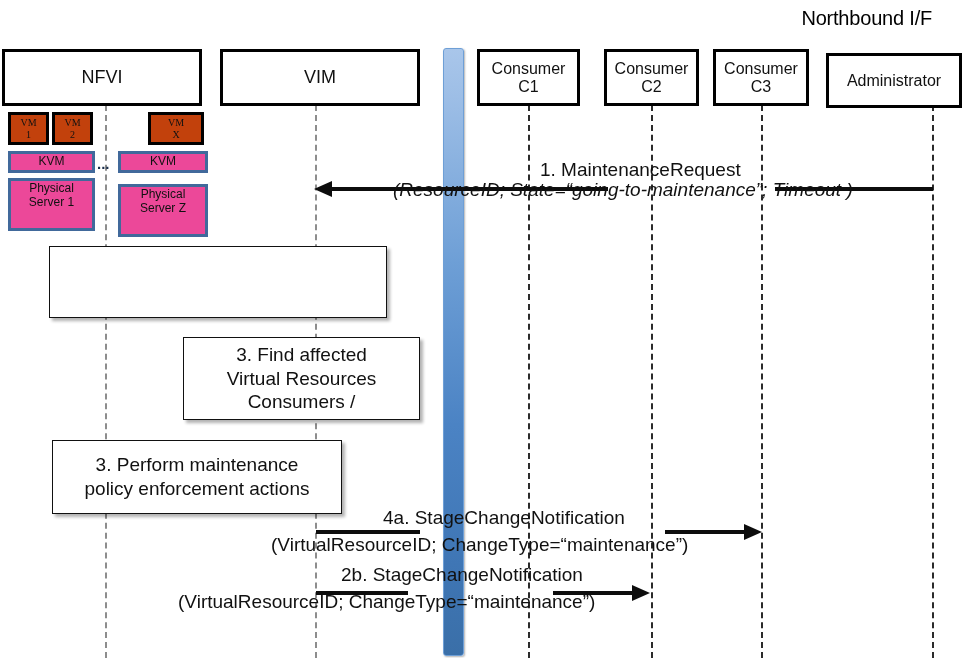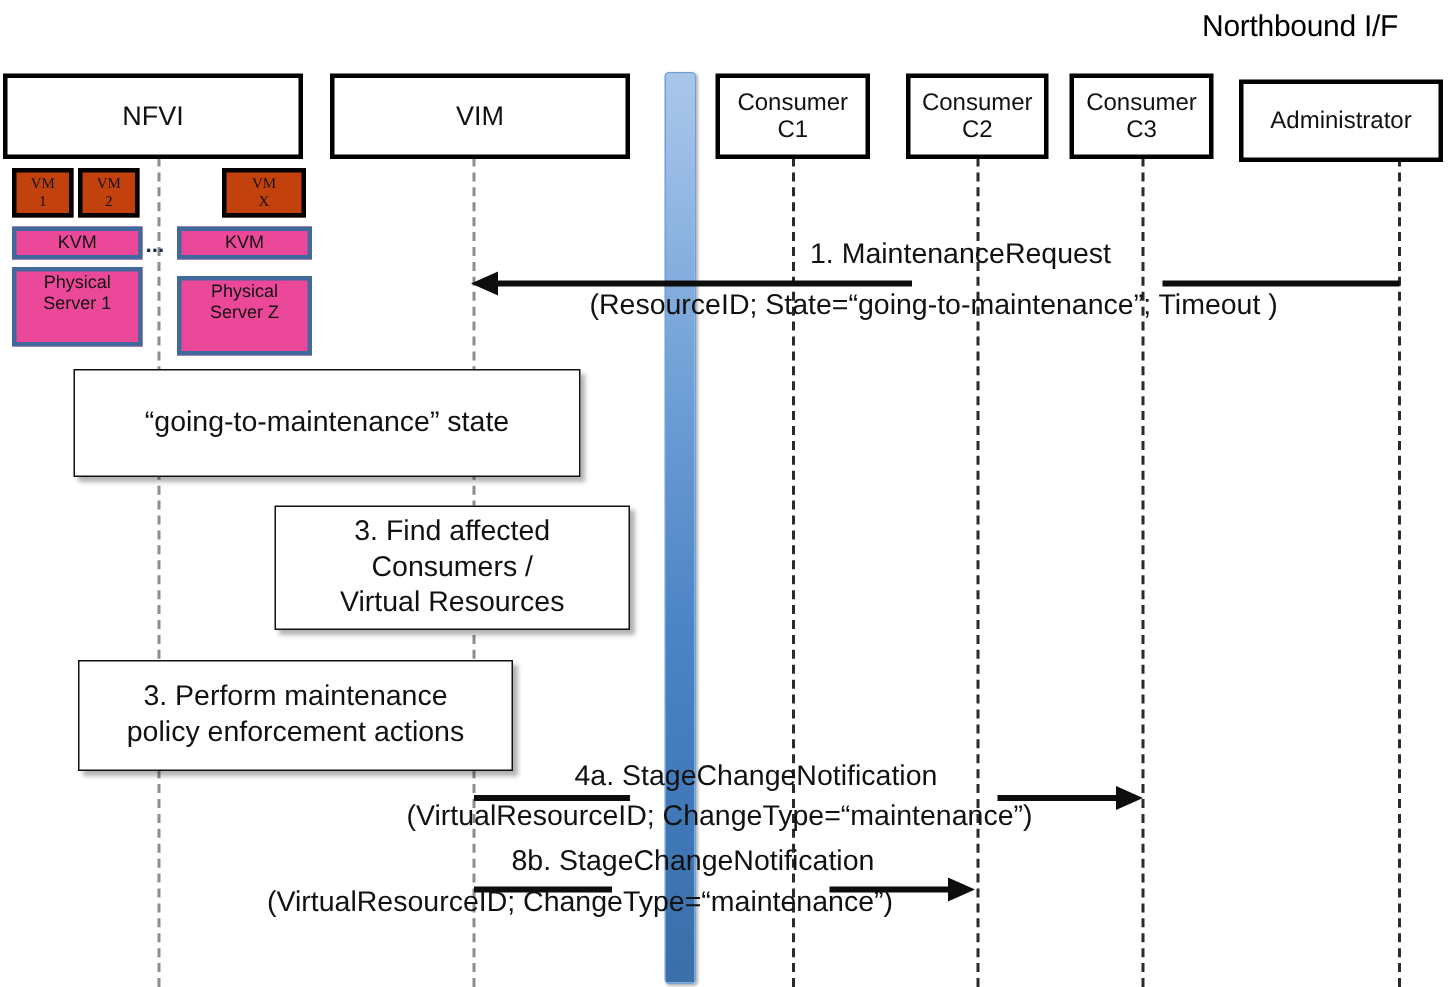--- a/index.html
+++ b/index.html
@@ -255,35 +255,34 @@
       <div>Server Z</div>
     </div>
   </div>
 
   <div class="msg-line" style="left:775px; top:187px; width:158px;"></div>
   <div class="msg-line" style="left:330px; top:187px; width:278px;"></div>
   <div class="arrowhead left" style="left:314px; top:181px;"></div>
   <div class="msg-label" style="left:540px; top:160px;">
     <span>1.   MaintenanceRequest</span>
   </div>
-  <div class="msg-label" style="left:393px; top:194px;">
+  <div class="msg-label" style="left:393px; top:180px;font-style:italic;">
     <span>(ResourceID; State=“going-to-maintenance”; Timeout )</span>
   </div>
 
   <div class="note" style="left:49px; top:246px; width:338px; height:72px;">
     <div>
-      <div>“going-to-maintenance” state</div>
     </div>
   </div>
 
   <div class="note" style="left:183px; top:337px; width:237px; height:83px;">
     <div>
       <div>3. Find affected</div>
+      <div>Virtual Resources</div>
       <div>Consumers /</div>
-      <div>Virtual Resources</div>
     </div>
   </div>
 
   <div class="note" style="left:52px; top:440px; width:290px; height:74px;">
     <div>
       <div>3. Perform maintenance</div>
       <div>policy enforcement actions</div>
     </div>
   </div>
 
@@ -294,19 +293,19 @@
     <span>4a. StageChangeNotification</span>
   </div>
   <div class="msg-label" style="left:271px; top:535px;">
     <span>(VirtualResourceID; ChangeType=“maintenance”)</span>
   </div>
 
   <div class="msg-line" style="left:316px; top:591px; width:92px;"></div>
   <div class="msg-line" style="left:553px; top:591px; width:80px;"></div>
   <div class="arrowhead right" style="left:632px; top:585px;"></div>
   <div class="msg-label" style="left:341px; top:565px;">
-    <span>8b. StageChangeNotification</span>
+    <span>2b. StageChangeNotification</span>
   </div>
   <div class="msg-label" style="left:178px; top:592px;">
     <span>(VirtualResourceID; ChangeType=“maintenance”)</span>
   </div>
 
 </div>
 
 </body></html>

